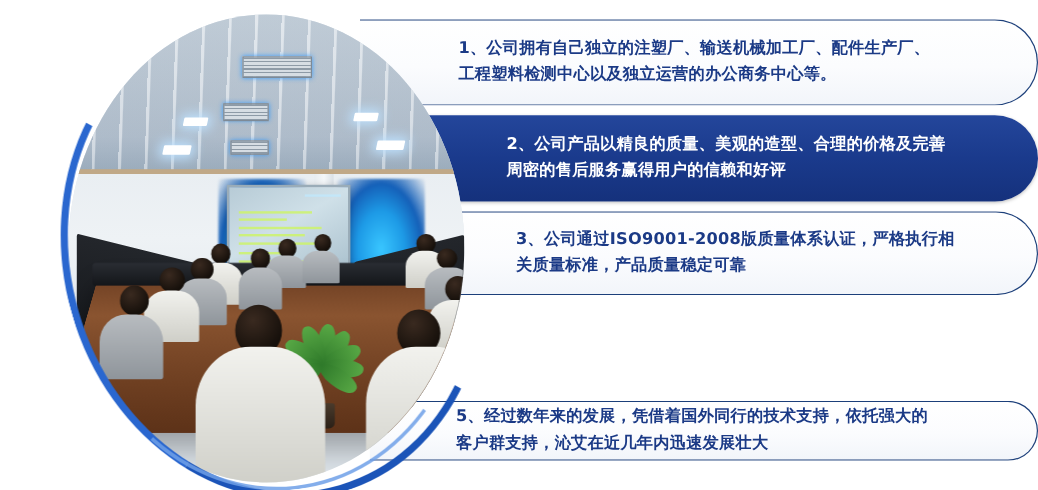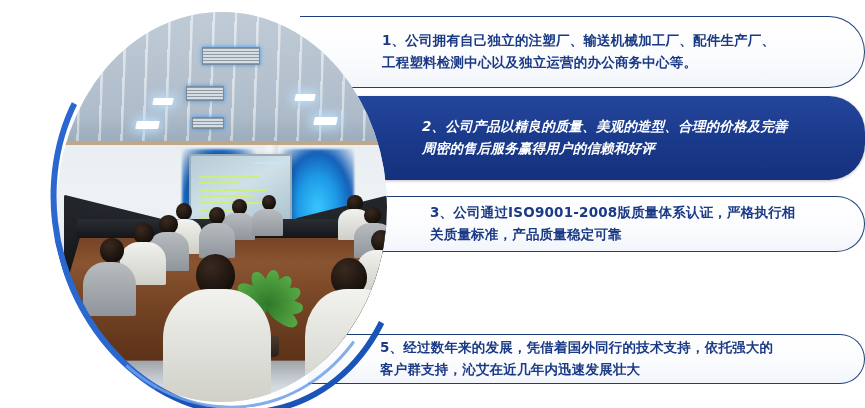--- a/index.html
+++ b/index.html
@@ -230,24 +230,24 @@
     font-weight:bold;
     line-height:1.62;
     letter-spacing:0.2px;
     white-space:pre-line;
   }
 
   
   #bar-1 { left:300px; top:16px;  width:565px; height:72px;  }
   #bar-1 .bar-text { padding-left:82px; padding-right:46px; }
 
-  #bar-2 { left:330px; top:96px;  width:535px; height:84px;font-style:italic;  }
+  #bar-2 { left:330px; top:96px;  width:535px; height:72px;  }
   #bar-2 .bar-text { padding-left:92px; padding-right:34px; }
 
-  #bar-3 { left:352px; top:176px; width:513px; height:56px;margin-top:20px;  }
+  #bar-3 { left:352px; top:176px; width:513px; height:70px;  }
   #bar-3 .bar-text { padding-left:78px; padding-right:46px; }
 
   #bar-4 { left:340px; top:254px; width:525px; height:72px;  }
   #bar-4 .bar-text { padding-left:98px; padding-right:34px; }
 
   #bar-5 { left:308px; top:334px; width:557px; height:50px;  }
   #bar-5 .bar-text { padding-left:72px; padding-right:46px; }
 </style>
 </head>
 <body>

